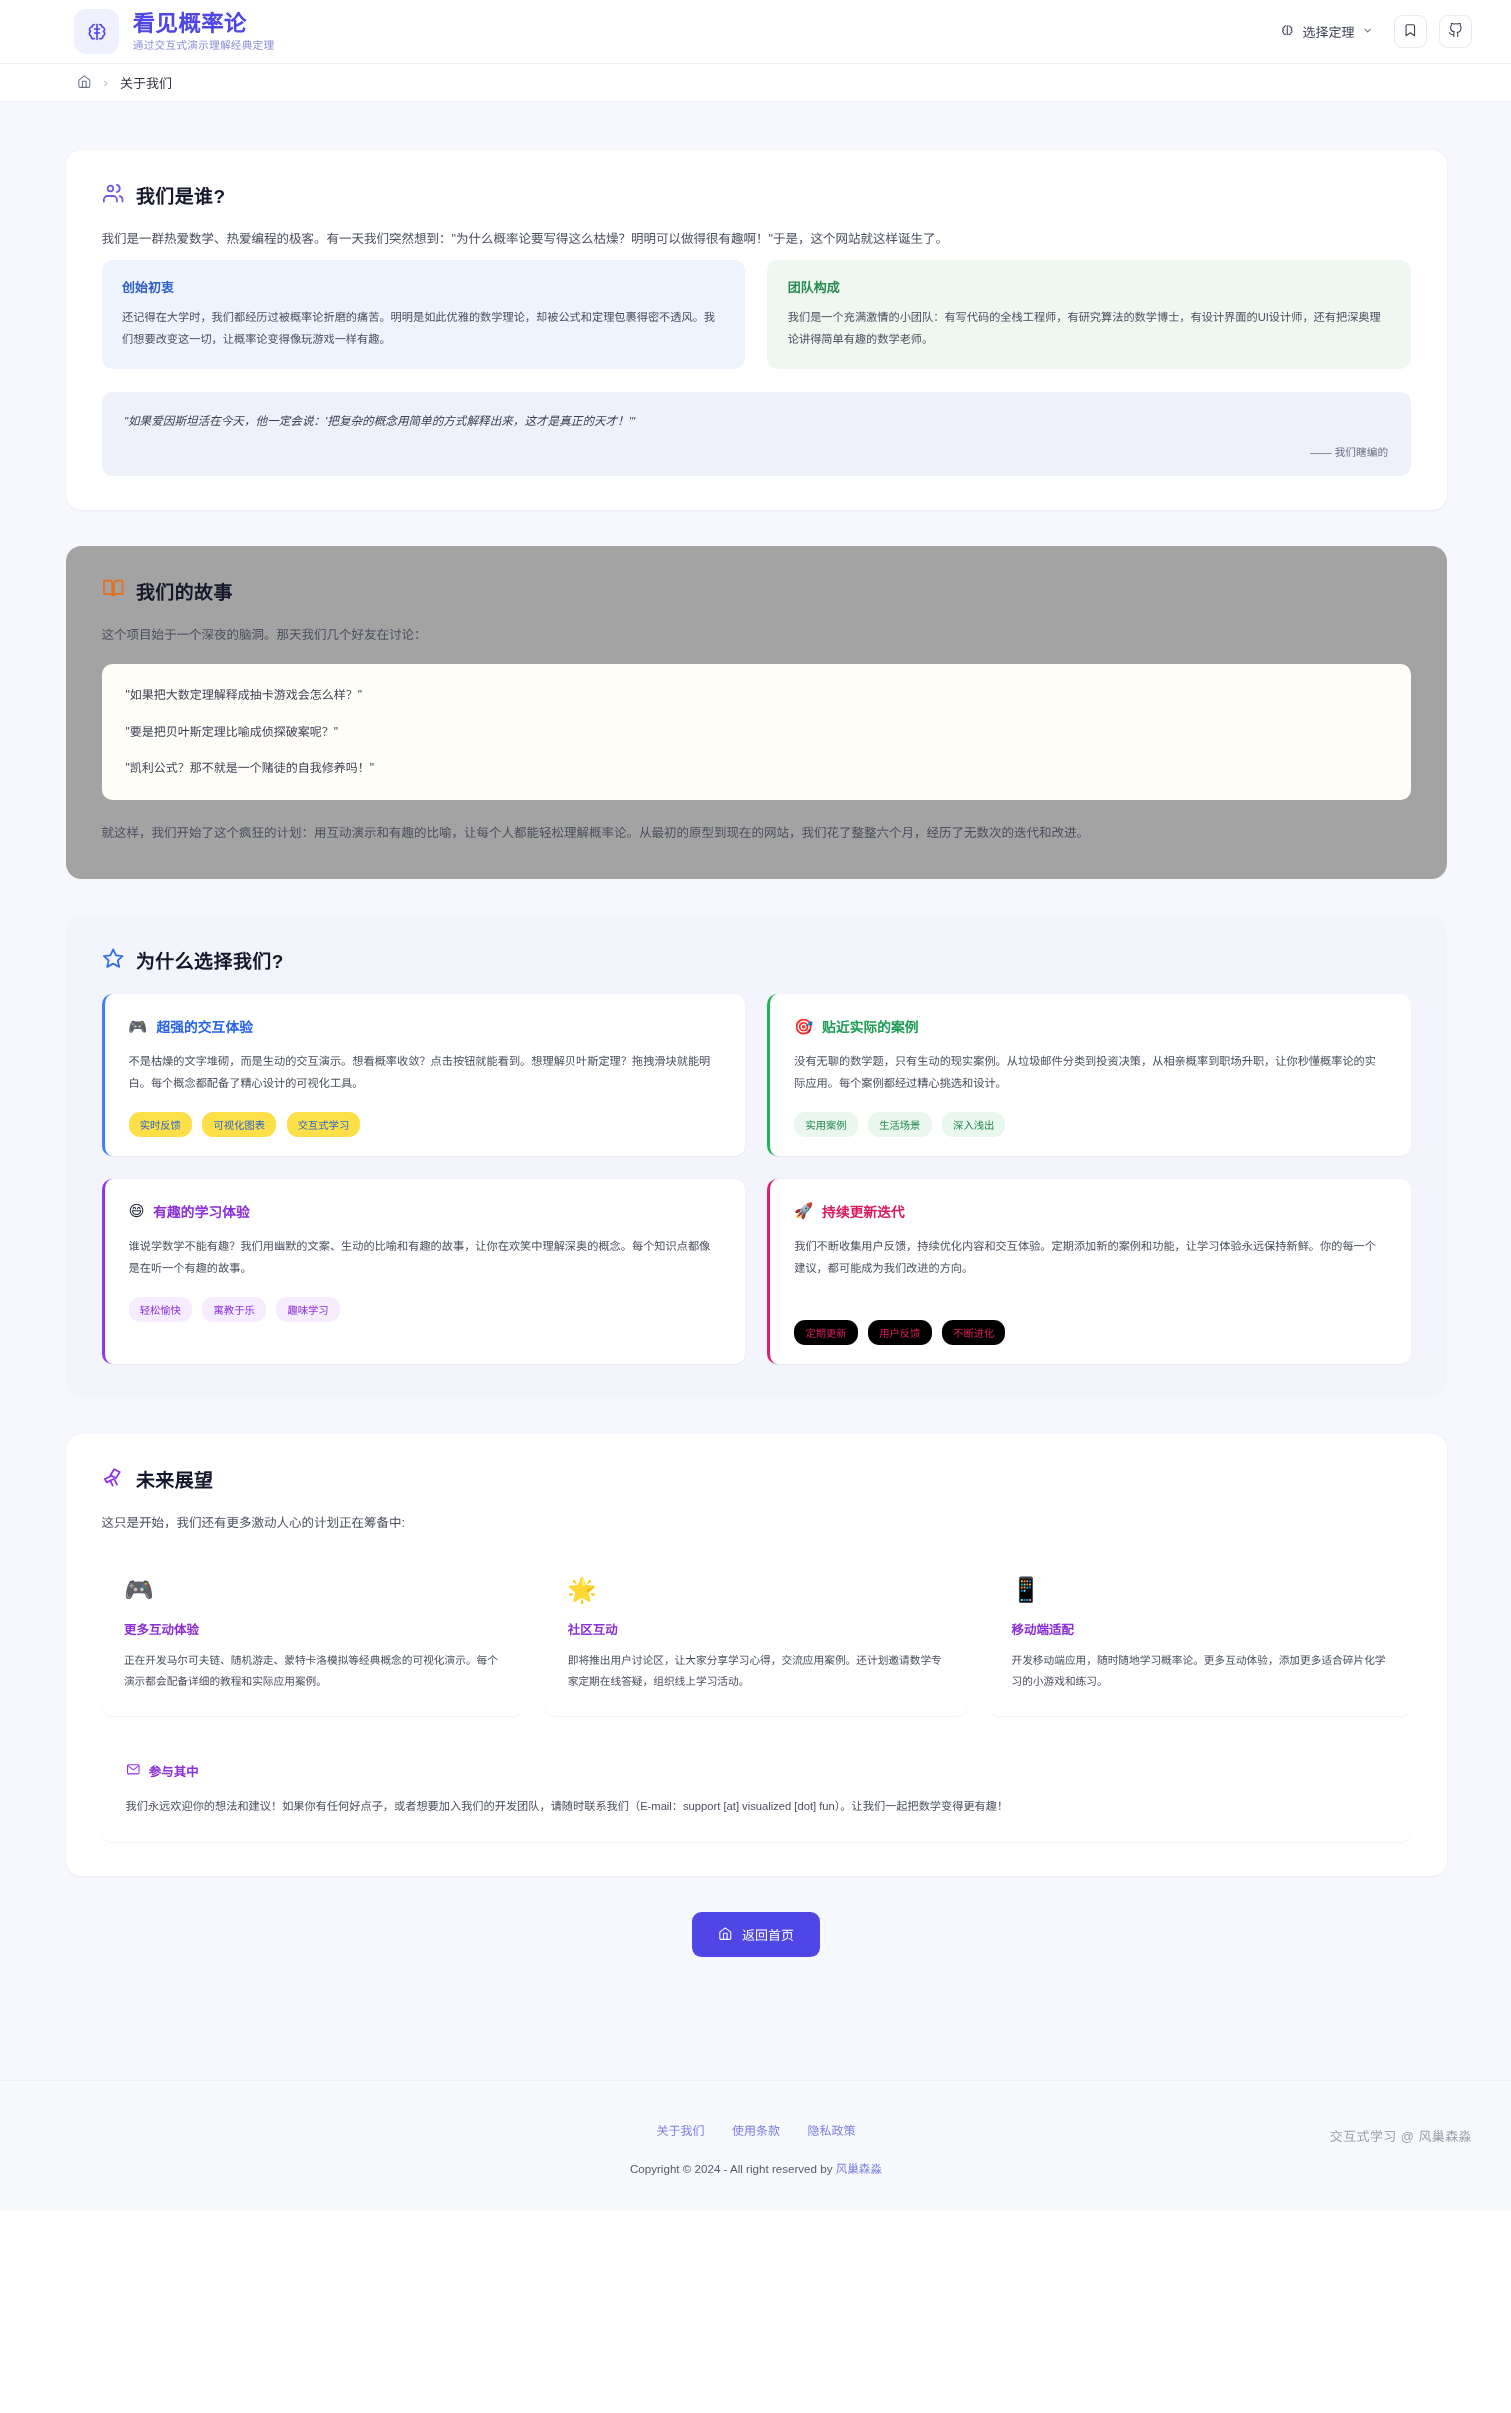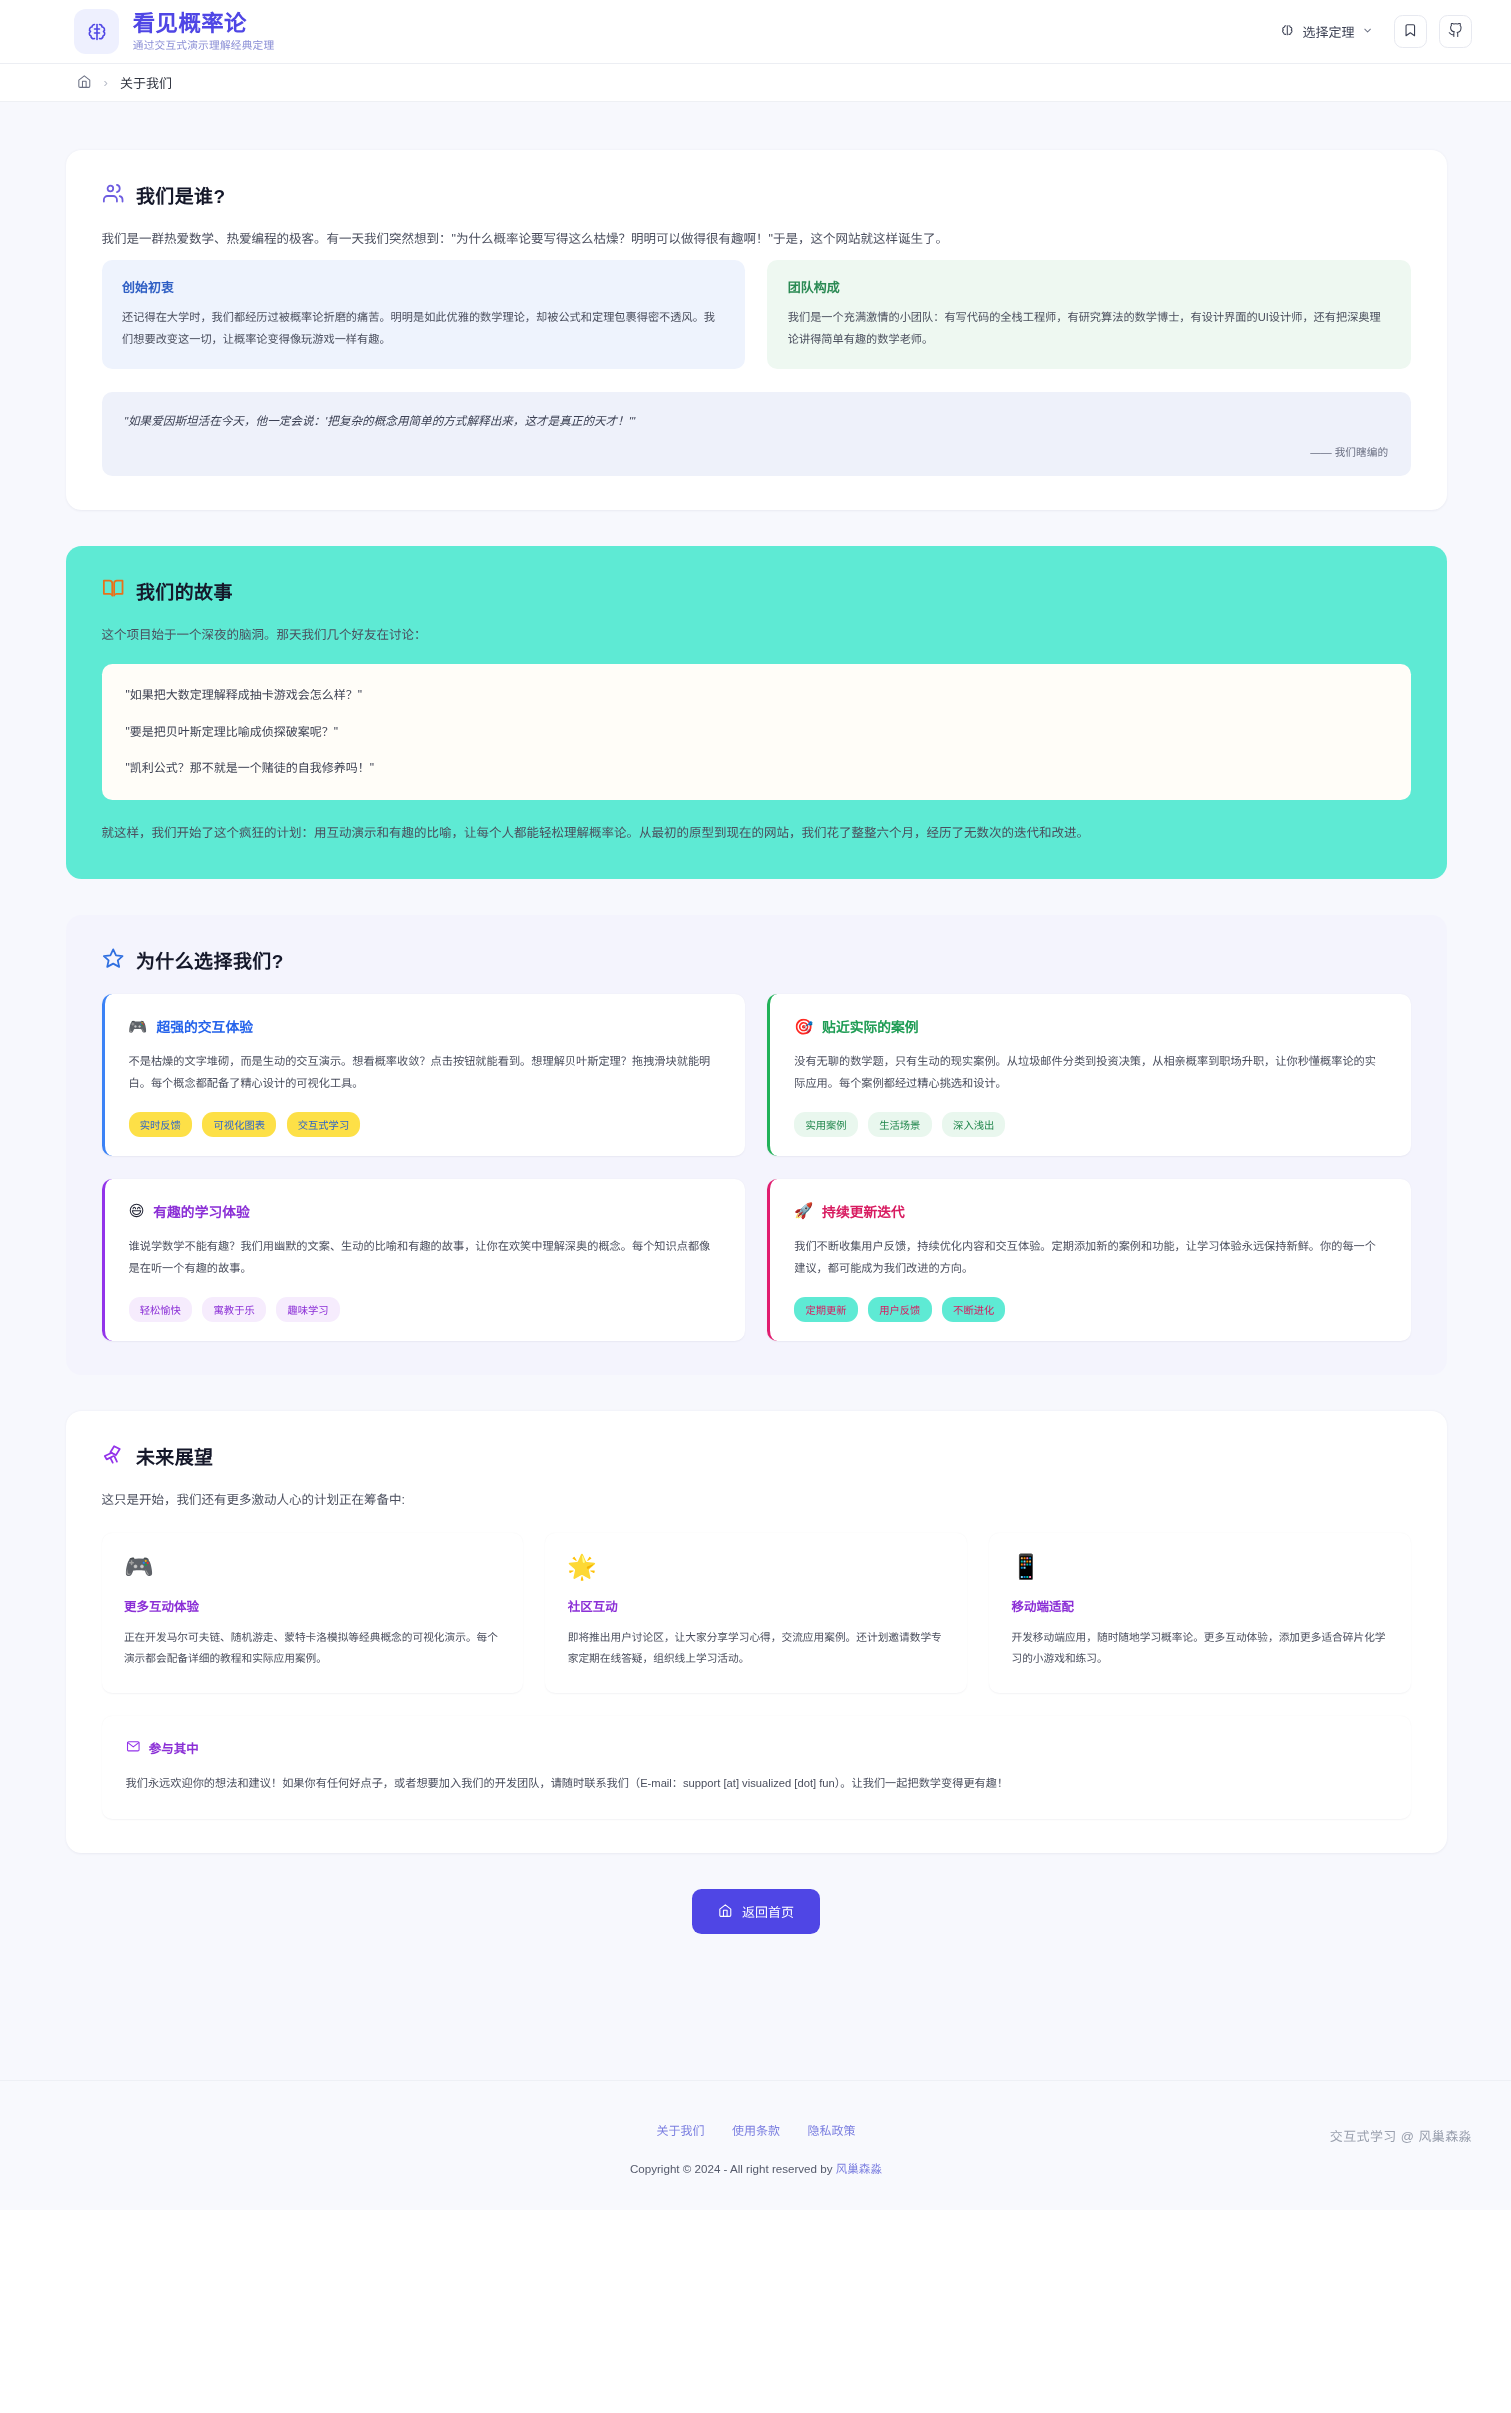--- a/index.html
+++ b/index.html
@@ -64,21 +64,21 @@
     min-height: 1978px;
   }
   .container { width: 1381px; margin: 0 auto; }
 
   .card {
     border-radius: 15.5px;
     padding: 31px 36px 34px 36px;
     margin-bottom: 36px;
   }
   .card-white { background: #ffffff; box-shadow: 0 0.9px 2.6px rgba(22,25,60,.06); }
-  .card-cream { background: #5eead4; }
+  .card-cream { background: #a3a3a3; }
   .card-lav   { background: #f4f4fd; }
 
   .sec-head {
     display: flex; align-items: center; gap: 12px; margin-bottom: 19px;
   }
   .sec-title { font-size: 19px; font-weight: 700; color: #15182a; letter-spacing: 0.4px; }
 
   .lead {
     font-size: 12.5px; line-height: 1.95; color: #4b4f5e;
   }
@@ -131,21 +131,21 @@
   .f-blue   .feat-title { color: #2563eb; }
   .f-blue   .tag { background: #fde047; color: #2f66c9; }
   .f-green  { border-left-color: #22b259; }
   .f-green  .feat-title { color: #1f9d55; }
   .f-green  .tag { background: #e9f7ee; color: #21874c; }
   .f-purple { border-left-color: #9333ea; }
   .f-purple .feat-title { color: #8b2fd6; }
   .f-purple .tag { background: #f6ecfd; color: #8b2fd6; }
   .f-pink   { border-left-color: #e11d6f; }
   .f-pink   .feat-title { color: #d81b60; }
-  .f-pink   .tag { background: #5eead4; color: #d81b60; }
+  .f-pink   .tag { background: #000000; color: #d81b60; margin-top: 23px; }
 
   
   .future-grid {
     display: grid; grid-template-columns: repeat(3, 1fr); gap: 22.4px; margin-top: 20.6px;
   }
   .future-card {
     background: #ffffff; border-radius: 10.3px; padding: 22.4px 22.4px 24px 22.4px;
     box-shadow: 0 0.9px 1.7px rgba(22,25,60,.05);
   }
   .future-emoji { font-size: 24px; line-height: 1; display: block; margin-bottom: 17px; }

